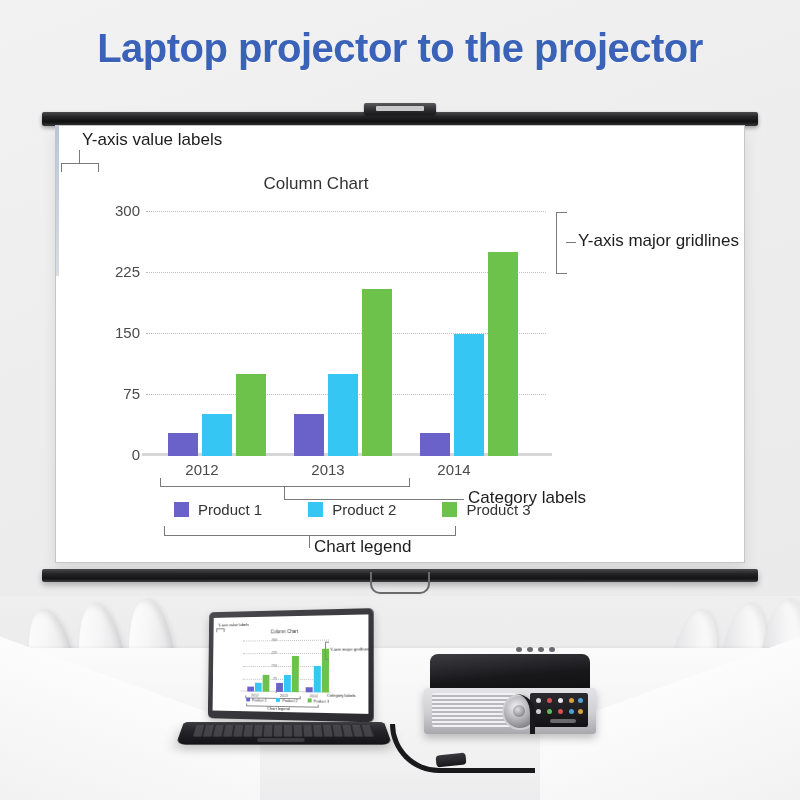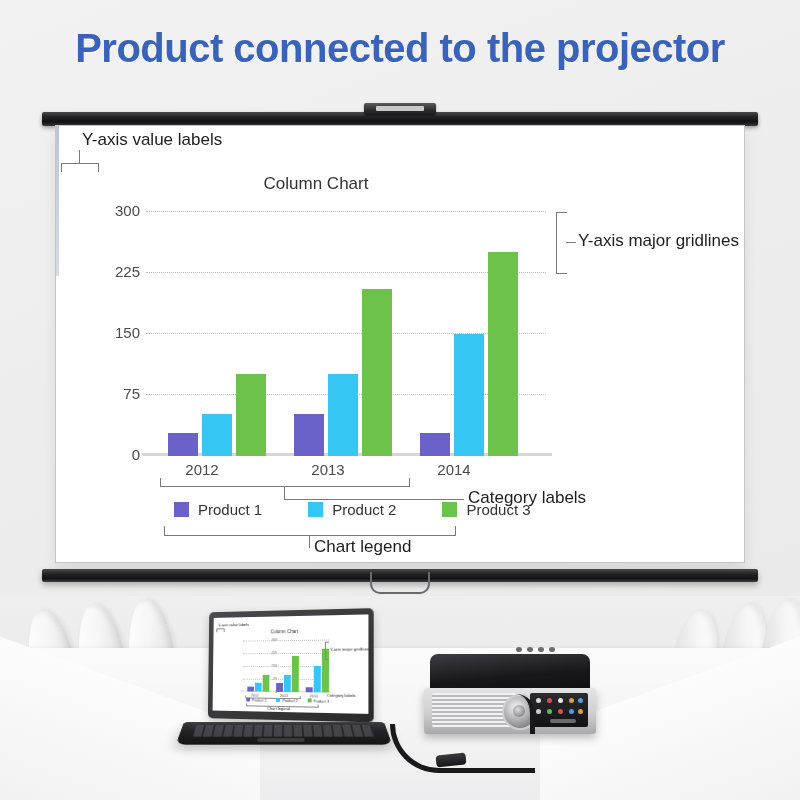--- a/index.html
+++ b/index.html
@@ -182,21 +182,21 @@
   .cable2{position:absolute;left:516px;top:98px;width:14px;height:40px;
     border-right:5px solid #19191c;border-radius:0 40px 0 0;}
   .conn{position:absolute;left:436px;top:158px;width:30px;height:12px;border-radius:4px;
     background:linear-gradient(180deg,#3a3a3e,#17171a);transform:rotate(-6deg);}
 </style>
 </head>
 <body>
 
 <div id="stage">
 
-  <div class="headline">Product connected to the projector</div>
+  <div class="headline">Laptop projector to the projector</div>
 
   <div class="screen-wrap">
     <div class="screen-bar-top">
       <div class="screen-mount"></div>
     </div>
 
     <div class="screen-canvas">
       <div class="chart-area">
 
         <div class="chart-title">Column Chart</div>

